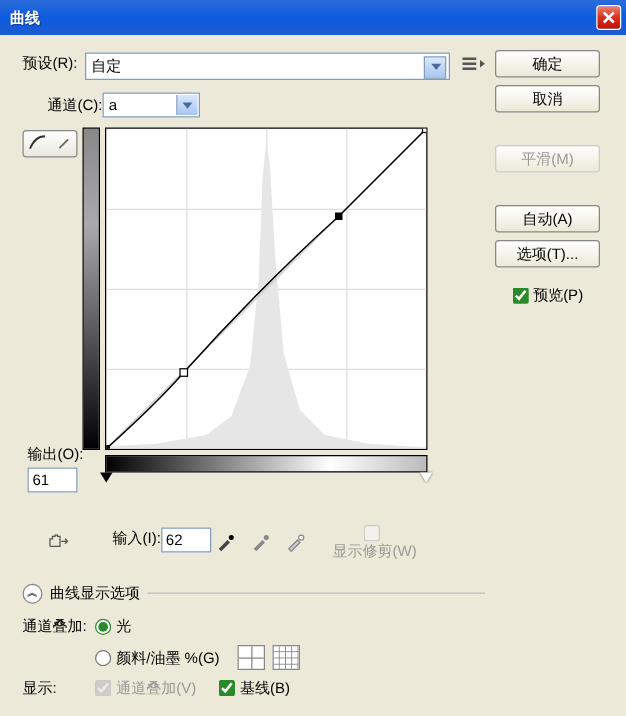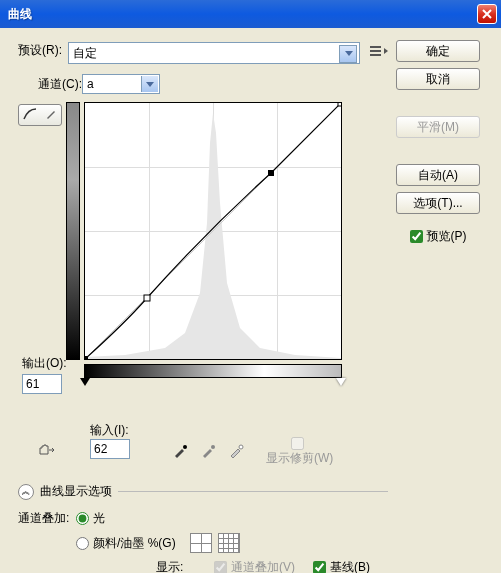--- a/index.html
+++ b/index.html
@@ -54,21 +54,21 @@
 .hgrad { position: absolute; left: 18px; top: 262px; width: 258px; height: 14px; background: linear-gradient(to right,#000,#fff 70%,#bbb); border: 1px solid #000; }
 .tri-b { position: absolute; width: 0; height: 0; border-left: 5px solid transparent; border-right: 5px solid transparent; }
 .tri-b.black { border-top: 8px solid #000; left: 14px; top: 276px; }
 .tri-b.white { border-top: 8px solid #fff; left: 270px; top: 276px; filter: drop-shadow(0 0 1px #555); }
 
 .output-field { position: absolute; left: 18px; top: 325px; }
 .output-field label { display: block; margin-bottom: 2px; }
 .num-input { width: 40px; height: 20px; border: 1px solid #7f9db9; padding: 0 3px; background: #fff; }
 
 .input-row { margin-left: 72px; margin-top: 30px; display: flex; align-items: flex-end; }
-.input-row .inp-wrap { display: flex; flex-direction: column; }
+.input-row .inp-wrap { display: flex; }
 
 .bottom-tools { display: flex; align-items: center; margin-top: -22px; margin-left: 18px; }
 .hand-tool { width: 30px; font-size: 16px; }
 .droppers { margin-left: 60px; display: flex; gap: 10px; }
 .dropper { width: 18px; height: 18px; display: inline-block; }
 .chk-clip { margin-left: 20px; display: flex; align-items: center; color: #999; flex-direction: column; }
 .chk-clip input { margin-right: 4px; }
 
 .section-hdr { display: flex; align-items: center; margin-top: 16px; }
 .section-hdr .toggle { width: 16px; height: 16px; border: 1px solid #888; border-radius: 50%; display: flex; align-items: center; justify-content: center; margin-right: 6px; background: #fff; font-size: 9px; }
@@ -78,21 +78,21 @@
 .opt-row { display: flex; align-items: center; margin-bottom: 6px; }
 .opt-row .lbl { width: 58px; }
 .opt-row input[type=radio] { margin-right: 4px; accent-color: #2a8a2a; }
 .radio-opt { margin-right: 14px; display: inline-flex; align-items: center; }
 .grid-icons { display: inline-flex; gap: 6px; }
 .gicon { width: 22px; height: 20px; border: 1px solid #888; background: #fff; position: relative; }
 .gicon::before, .gicon::after { content: ''; position: absolute; background: #888; }
 .gicon.g4::before { left: 50%; top: 0; width: 1px; height: 100%; }
 .gicon.g4::after { top: 50%; left: 0; height: 1px; width: 100%; }
 
-.show-row { display: flex; align-items: center; margin-bottom: 4px; justify-content: flex-end; }
+.show-row { display: flex; align-items: center; margin-bottom: 4px; }
 .show-row .lbl { width: 58px; }
 .cbx { display: inline-flex; align-items: center; margin-right: 18px; }
 .cbx input { margin-right: 4px; accent-color: #2a8a2a; }
 .cbx.dis { color: #999; }
 .cbx.dis input { accent-color: #aaa; }
 </style>
 </head>
 <body>
 
 <div class="titlebar">

